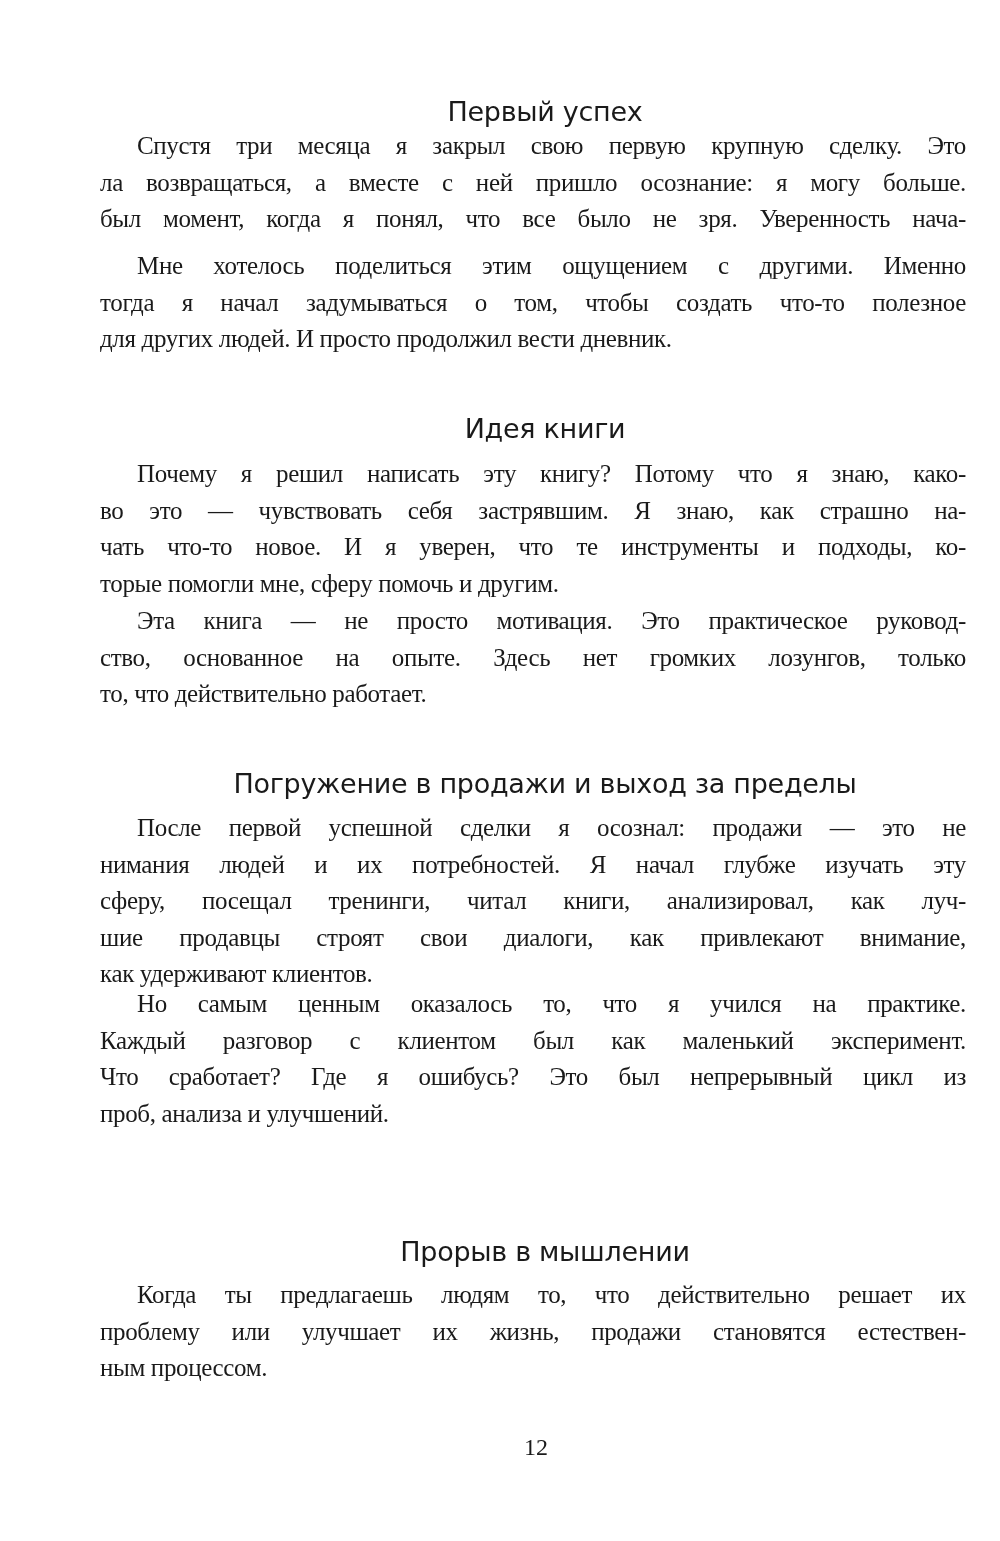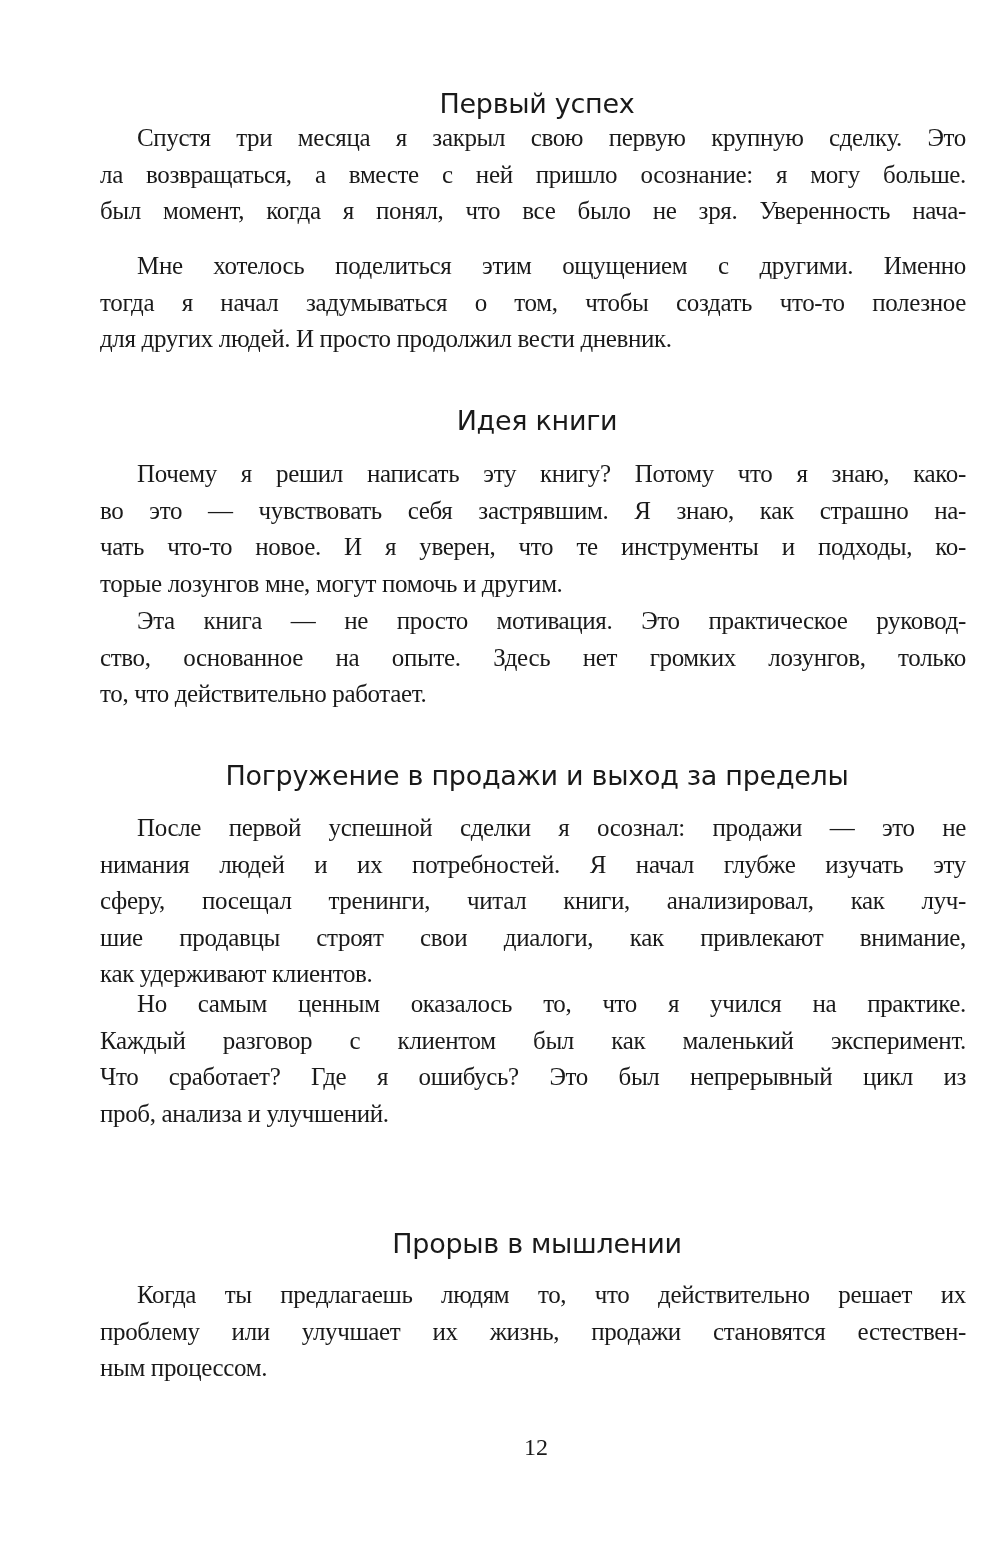--- a/index.html
+++ b/index.html
@@ -23,21 +23,21 @@
     .heading {
       position: absolute;
       left: 0;
       width: 866px;
       text-align: center;
       font-family: "DejaVu Sans", sans-serif;
       font-weight: normal;
       font-size: 27px;
       letter-spacing: -0.3px;
       color: #1a1a1a;
-      margin: 4px;
+      margin: 12px;
       line-height: 36px;
     }
     .para {
       position: absolute;
       left: 0;
       width: 866px;
       margin: 0;
       font-family: "Liberation Serif", serif;
       font-size: 25px;
       color: #1a1a1a;
@@ -70,37 +70,37 @@
       line-height: 30px;
       margin-left: 36px;
     }
   </style>
 </head>
 <body>
 
 <div class="page">
 
   <h2 class="heading" style="top:82px;">Первый успех</h2>
-  <p class="para" style="top:120px;">
+  <p class="para" style="top:128px;">
     <span class="line indent">Спустя три месяца я закрыл свою первую крупную сделку. Это</span>
     <span class="line">ла возвращаться, а вместе с ней пришло осознание: я могу больше.</span>
     <span class="line">был момент, когда я понял, что все было не зря. Уверенность нача-</span>
   </p>
   <p class="para" style="top:248px;">
     <span class="line indent">Мне хотелось поделиться этим ощущением с другими. Именно</span>
     <span class="line">тогда я начал задумываться о том, чтобы создать что-то полезное</span>
     <span class="line last">для других людей. И просто продолжил вести дневник.</span>
   </p>
 
   <h2 class="heading" style="top:399px;">Идея книги</h2>
   <p class="para" style="top:456px;">
     <span class="line indent">Почему я решил написать эту книгу? Потому что я знаю, како-</span>
     <span class="line">во это — чувствовать себя застрявшим. Я знаю, как страшно на-</span>
     <span class="line">чать что-то новое. И я уверен, что те инструменты и подходы, ко-</span>
-    <span class="line last">торые лозунгов мне, могут помочь и другим.</span>
+    <span class="line last">торые помогли мне, сферу помочь и другим.</span>
   </p>
   <p class="para" style="top:603px;">
     <span class="line indent">Эта книга — не просто мотивация. Это практическое руковод-</span>
     <span class="line">ство, основанное на опыте. Здесь нет громких лозунгов, только</span>
     <span class="line last">то, что действительно работает.</span>
   </p>
 
   <h2 class="heading" style="top:754px;">Погружение в продажи и выход за пределы</h2>
   <p class="para" style="top:810px;">
     <span class="line indent">После первой успешной сделки я осознал: продажи — это не</span>

